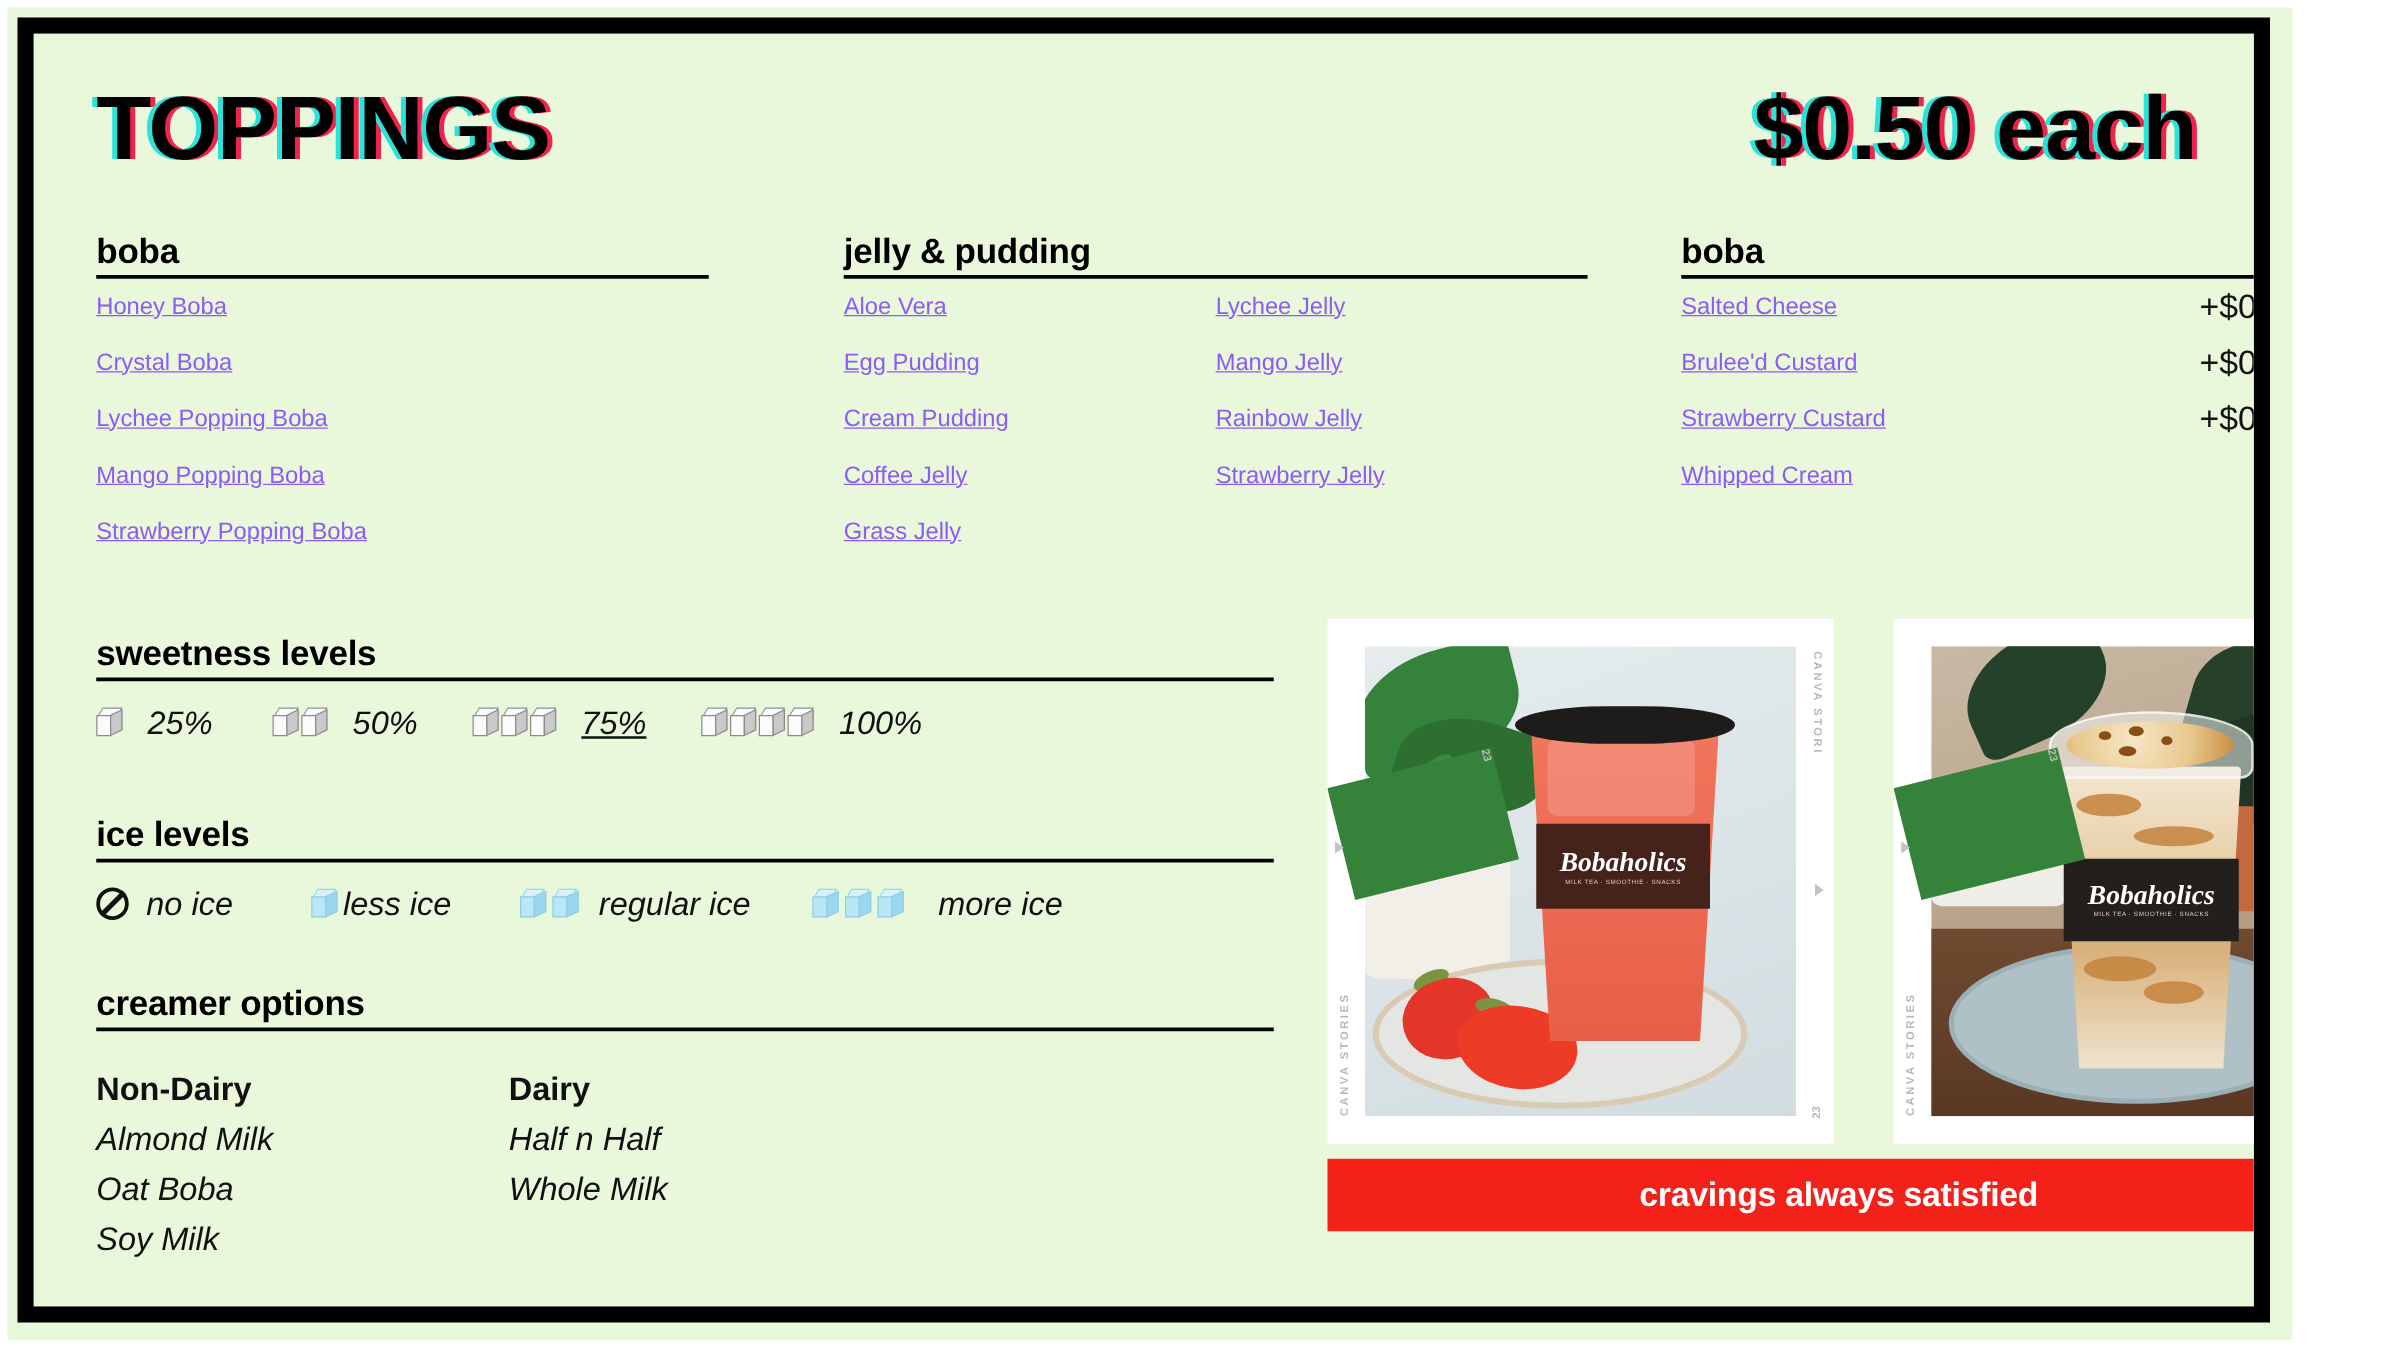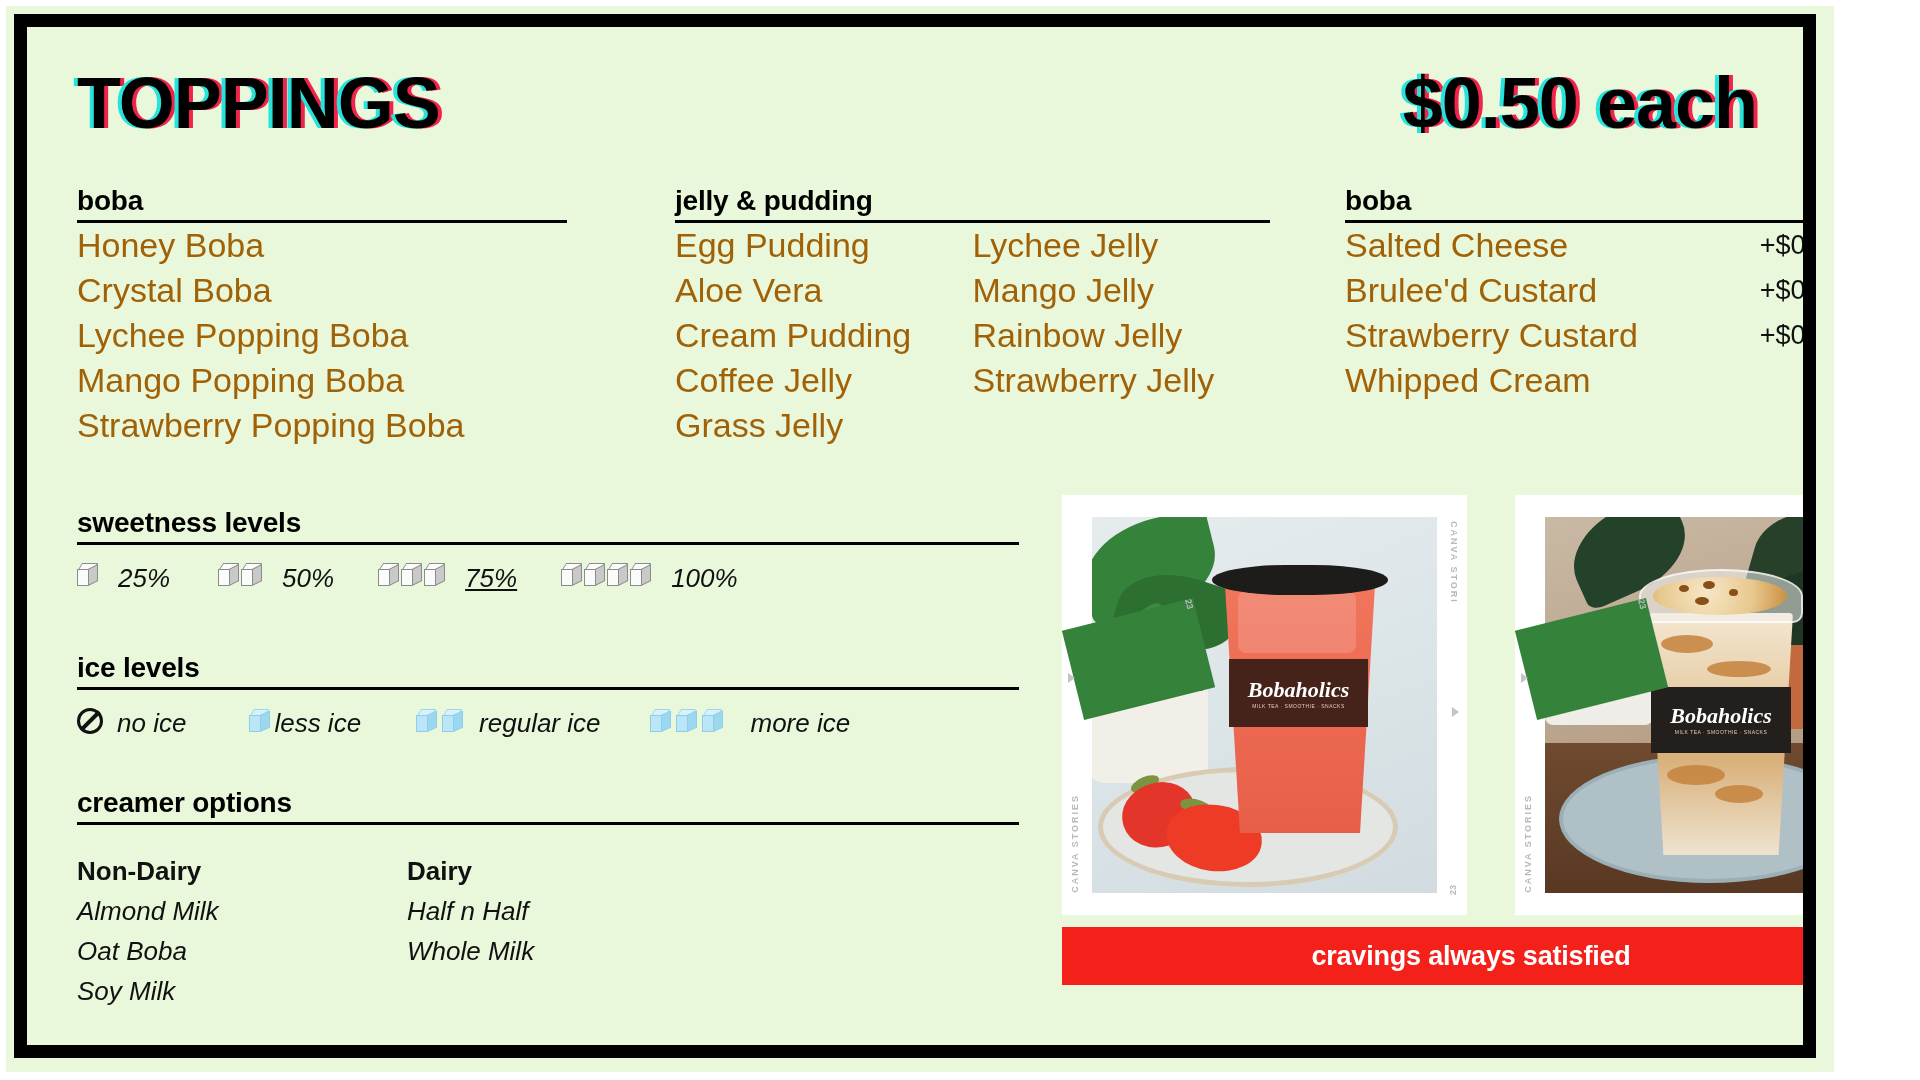--- a/index.html
+++ b/index.html
@@ -39,38 +39,38 @@
 
   
   .sec-head{
     font-weight:800; font-size:28px; color:#000; line-height:32px;
     letter-spacing:-0.2px; white-space:nowrap;
   }
   .rule{ height:2.5px; background:#000; margin-top:3px; }
 
   
   .item{
-    font-size:34px; line-height:45px; color:#a16207; white-space:nowrap;
+    font-size:19px; line-height:45px; color:#8b5cf6; white-space:nowrap;text-decoration:underline;
   }
 
   
   .col-boba{ position:absolute; left:50px; top:158px; width:490px; }
   .col-jelly{ position:absolute; left:648px; top:158px; width:595px; }
   .col-right{ position:absolute; left:1318px; top:158px; width:498px; }
 
   .jelly-lists{ display:flex; }
   .jelly-lists .sub{ width:345px; }
 
   .price-row{ display:flex; justify-content:space-between; }
   .price-row .price{ font-size:27px; line-height:45px; color:#111; }
 
   
   .block-sweet{ position:absolute; left:50px; top:480px; width:942px; }
   .opt-row{ display:flex; align-items:center; margin-top:18px; }
-  .opt{ display:flex; align-items:flex-start; }
+  .opt{ display:flex; align-items:center; }
   .opt-label{
     font-size:26px; font-style:italic; color:#111; white-space:nowrap;
   }
   .cubes{ display:flex; align-items:flex-end; }
   .sugar{
     width:22px; height:24px; position:relative; margin-right:1px;
   }
   .sugar .top{
     position:absolute; left:3px; top:0; width:16px; height:7px;
     background:#FCFCFC; border:1.2px solid #8b8b8b;
@@ -243,22 +243,22 @@
          <div class="item">Mango Popping Boba</div>
          <div class="item">Strawberry Popping Boba</div>
        </div>
      </div>
 
      <div class="col-jelly">
        <div class="sec-head">jelly &amp; pudding</div>
        <div class="rule"></div>
        <div class="jelly-lists">
          <div class="sub">
+           <div class="item">Aloe Vera</div>
            <div class="item">Egg Pudding</div>
-           <div class="item">Aloe Vera</div>
            <div class="item">Cream Pudding</div>
            <div class="item">Coffee Jelly</div>
            <div class="item">Grass Jelly</div>
          </div>
          <div class="sub">
            <div class="item">Lychee Jelly</div>
            <div class="item">Mango Jelly</div>
            <div class="item">Rainbow Jelly</div>
            <div class="item">Strawberry Jelly</div>
          </div>

